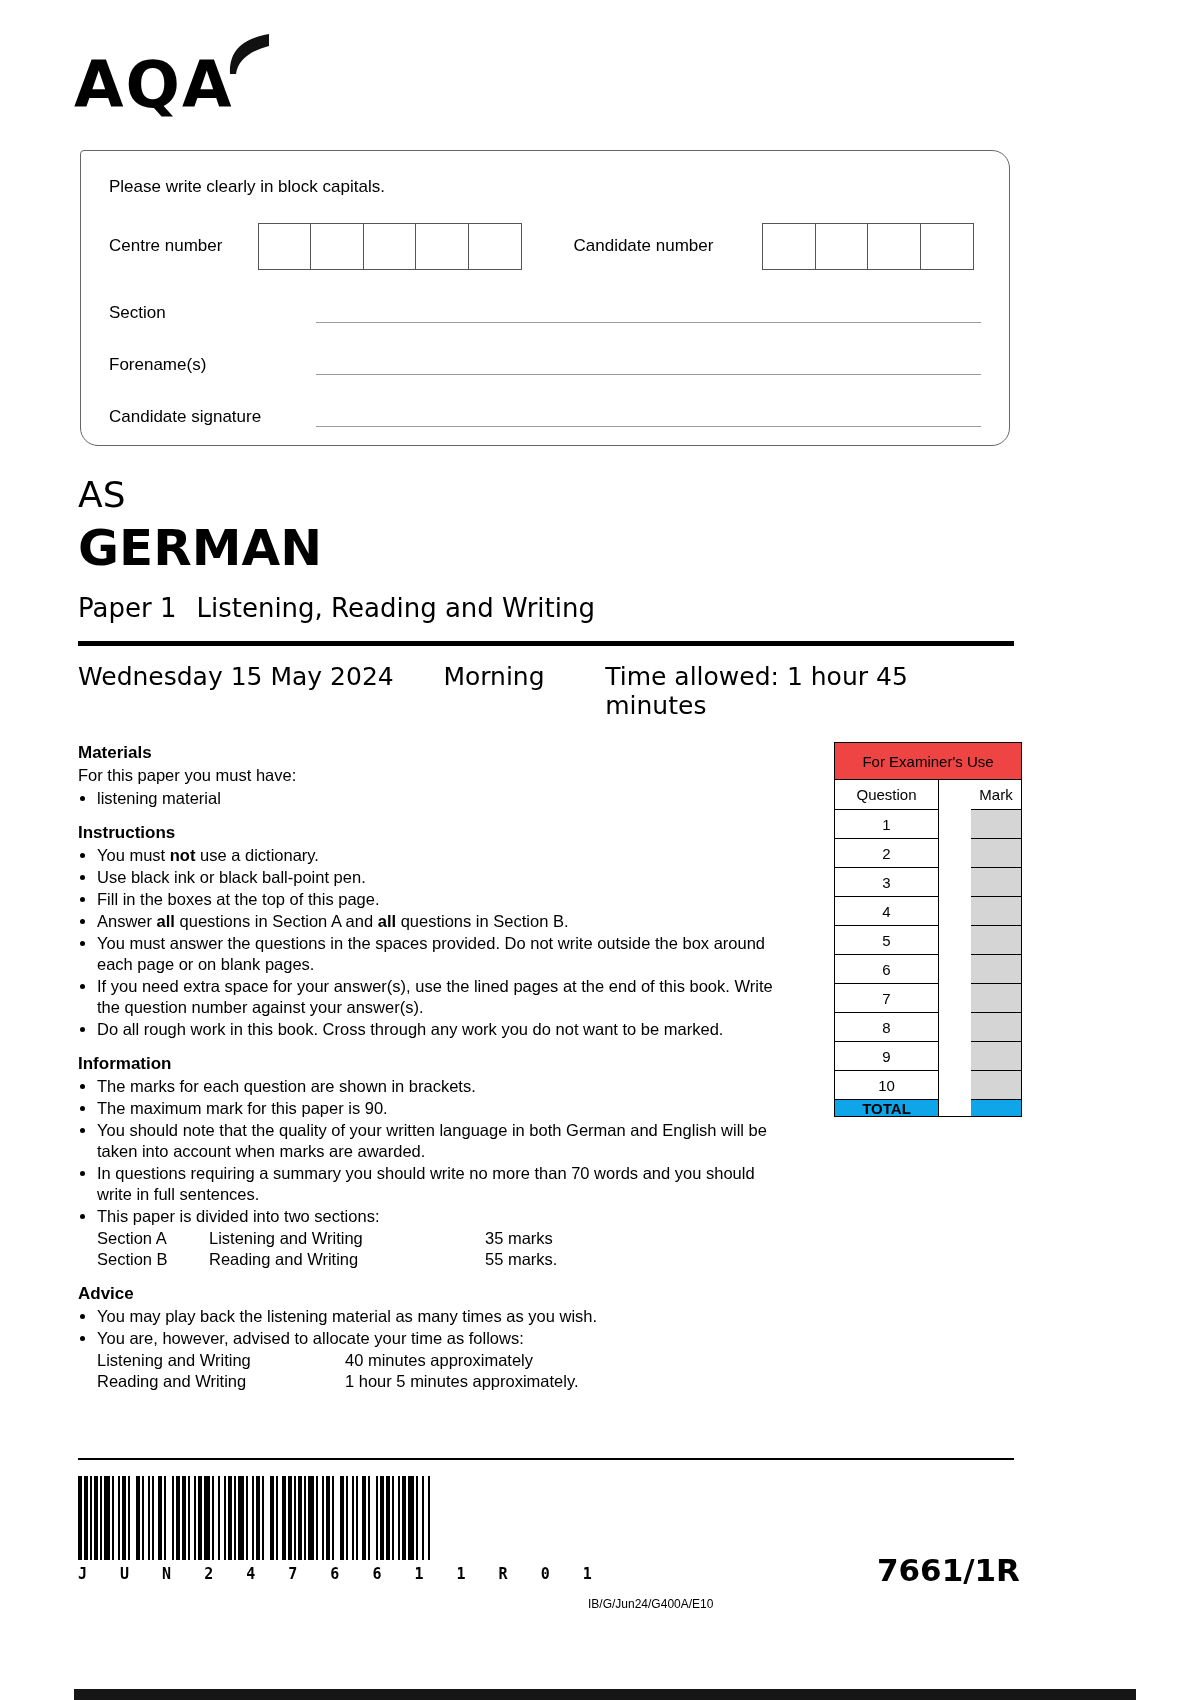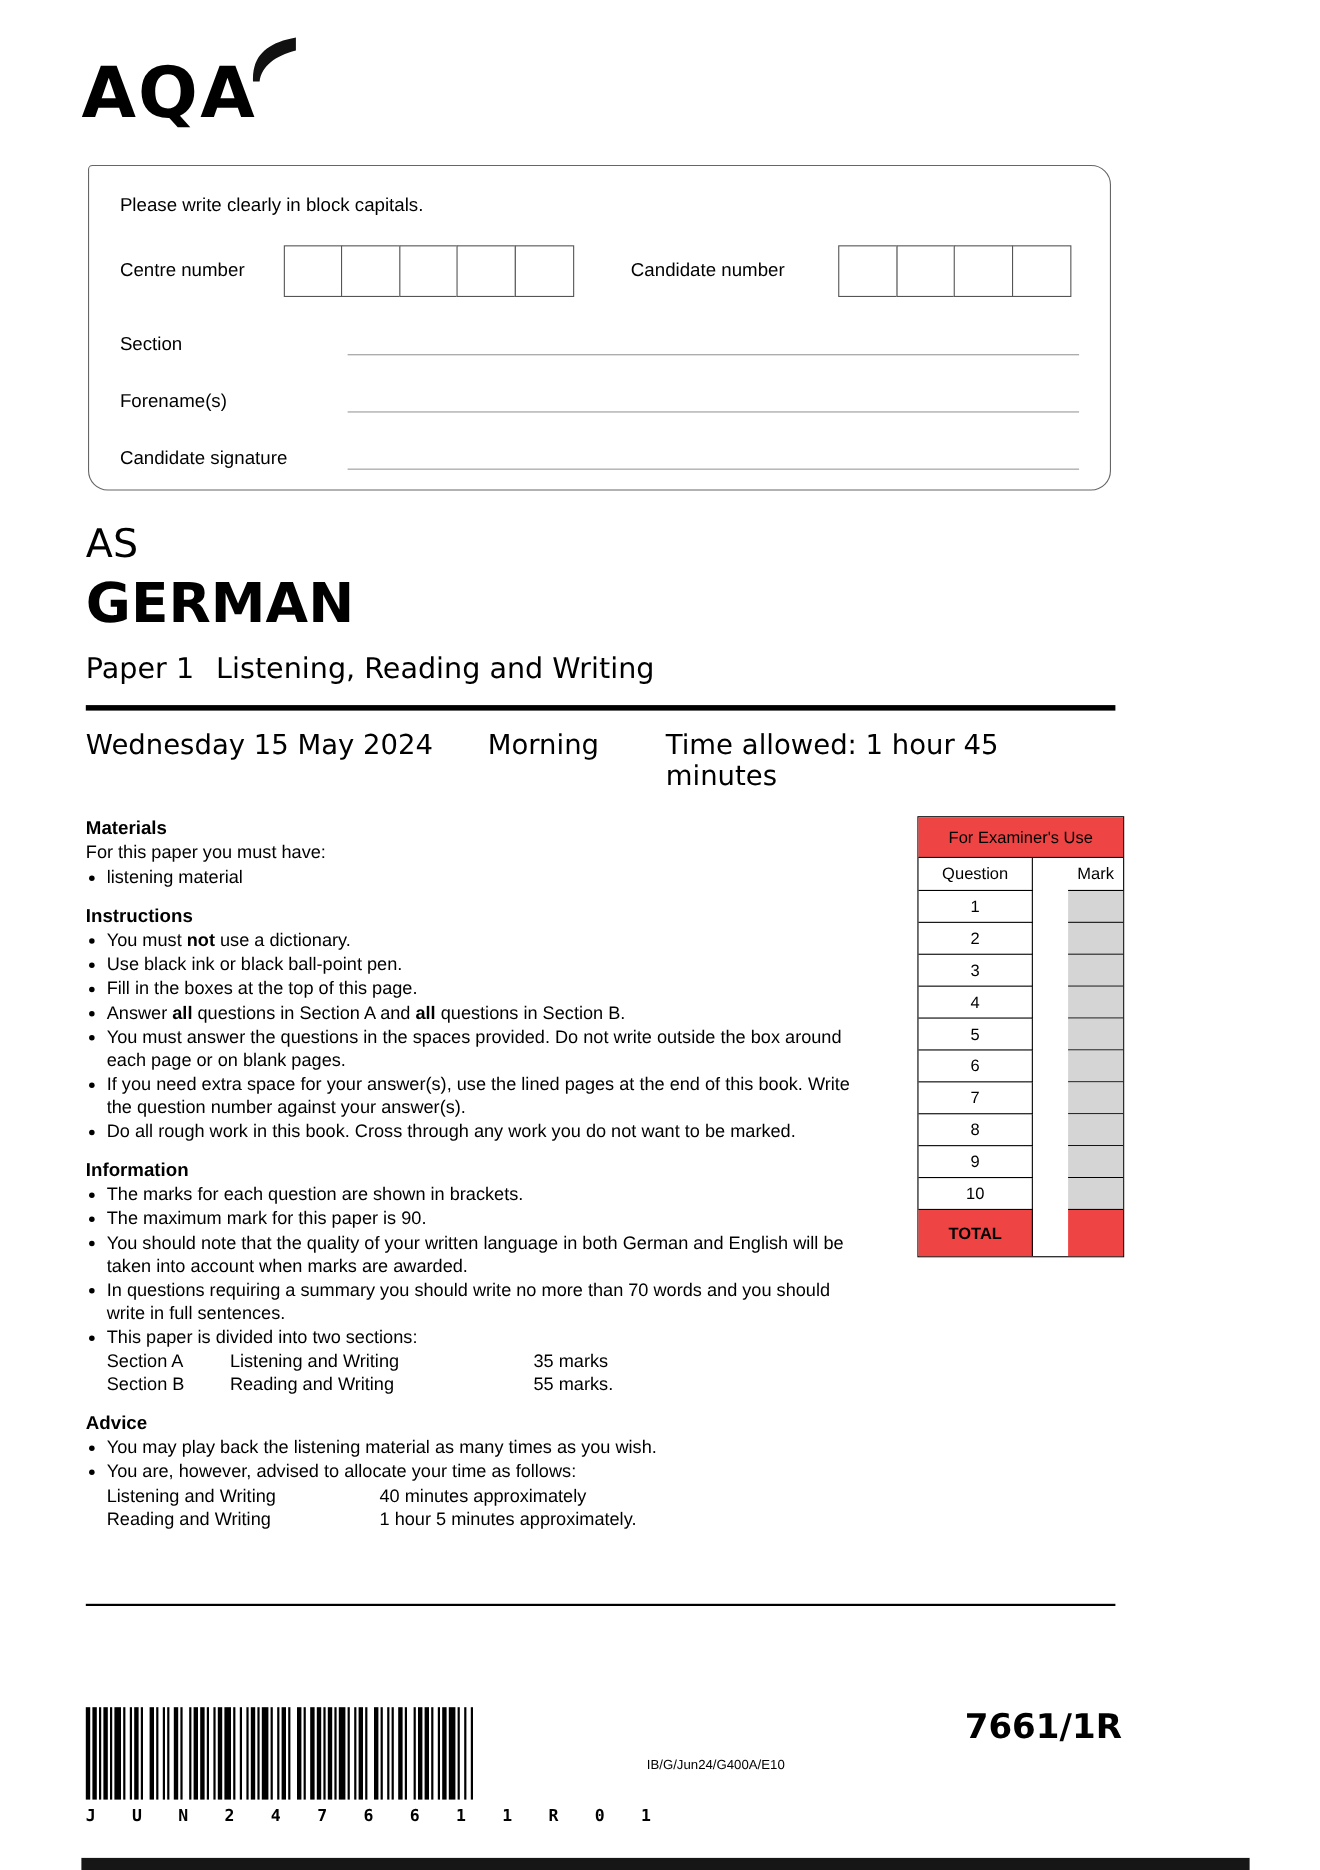--- a/index.html
+++ b/index.html
@@ -47,24 +47,24 @@
   .subrows.information{grid-template-columns:112px 276px auto;}
   .subrows.advice{grid-template-columns:248px auto;}
   .examiner{margin-left:auto;width:188px;border:1.5px solid #000;font-size:15px;box-sizing:border-box;background:#fff;}
   .ex-title{height:36px;display:flex;align-items:center;justify-content:center;background:#ef4444;border-bottom:1.5px solid #000;}
   .ex-row{display:grid;grid-template-columns:104px 1fr;gap:32px;}
   .ex-cell{height:29px;display:flex;align-items:center;justify-content:center;border-bottom:1px solid #000;box-sizing:border-box;}
   .ex-cell:first-child{border-right:1px solid #000;}
   .ex-row:last-child .ex-cell{border-bottom:none;}
   .ex-head .ex-cell{height:30px;}
   .ex-cell.mark{background:#d5d5d5;}
-  .ex-total .ex-cell{background:#ef4444;font-weight:bold;height:42px;}
+  .ex-total .ex-cell{background:#0ea5e9;font-weight:bold;height:16px;}
   
   .footer-rule{position:absolute;left:78px;top:1458px;width:936px;height:2px;background:#000;}
-  .barcode{position:absolute;left:78px;top:1552px;width:362px;}
+  .barcode{position:absolute;left:78px;top:1476px;width:362px;}
   #bars{display:flex;height:84px;}
   #bars span{height:100%;}
   #bars span.b{background:#000;}
   .barcode-text{margin-top:5px;font-family:"DejaVu Sans Mono",monospace;font-size:15px;font-weight:bold;letter-spacing:12px;white-space:nowrap;}
   .ref{position:absolute;left:588px;top:1597px;font-size:12px;}
   .paper-code{position:absolute;left:850px;top:1552px;width:170px;text-align:right;font-size:31px;font-weight:bold;font-family:"DejaVu Sans",sans-serif;}
   .bottom-strip{position:absolute;left:74px;top:1689px;width:1062px;height:11px;background:#161616;}
 </style>
 </head>
 <body>

